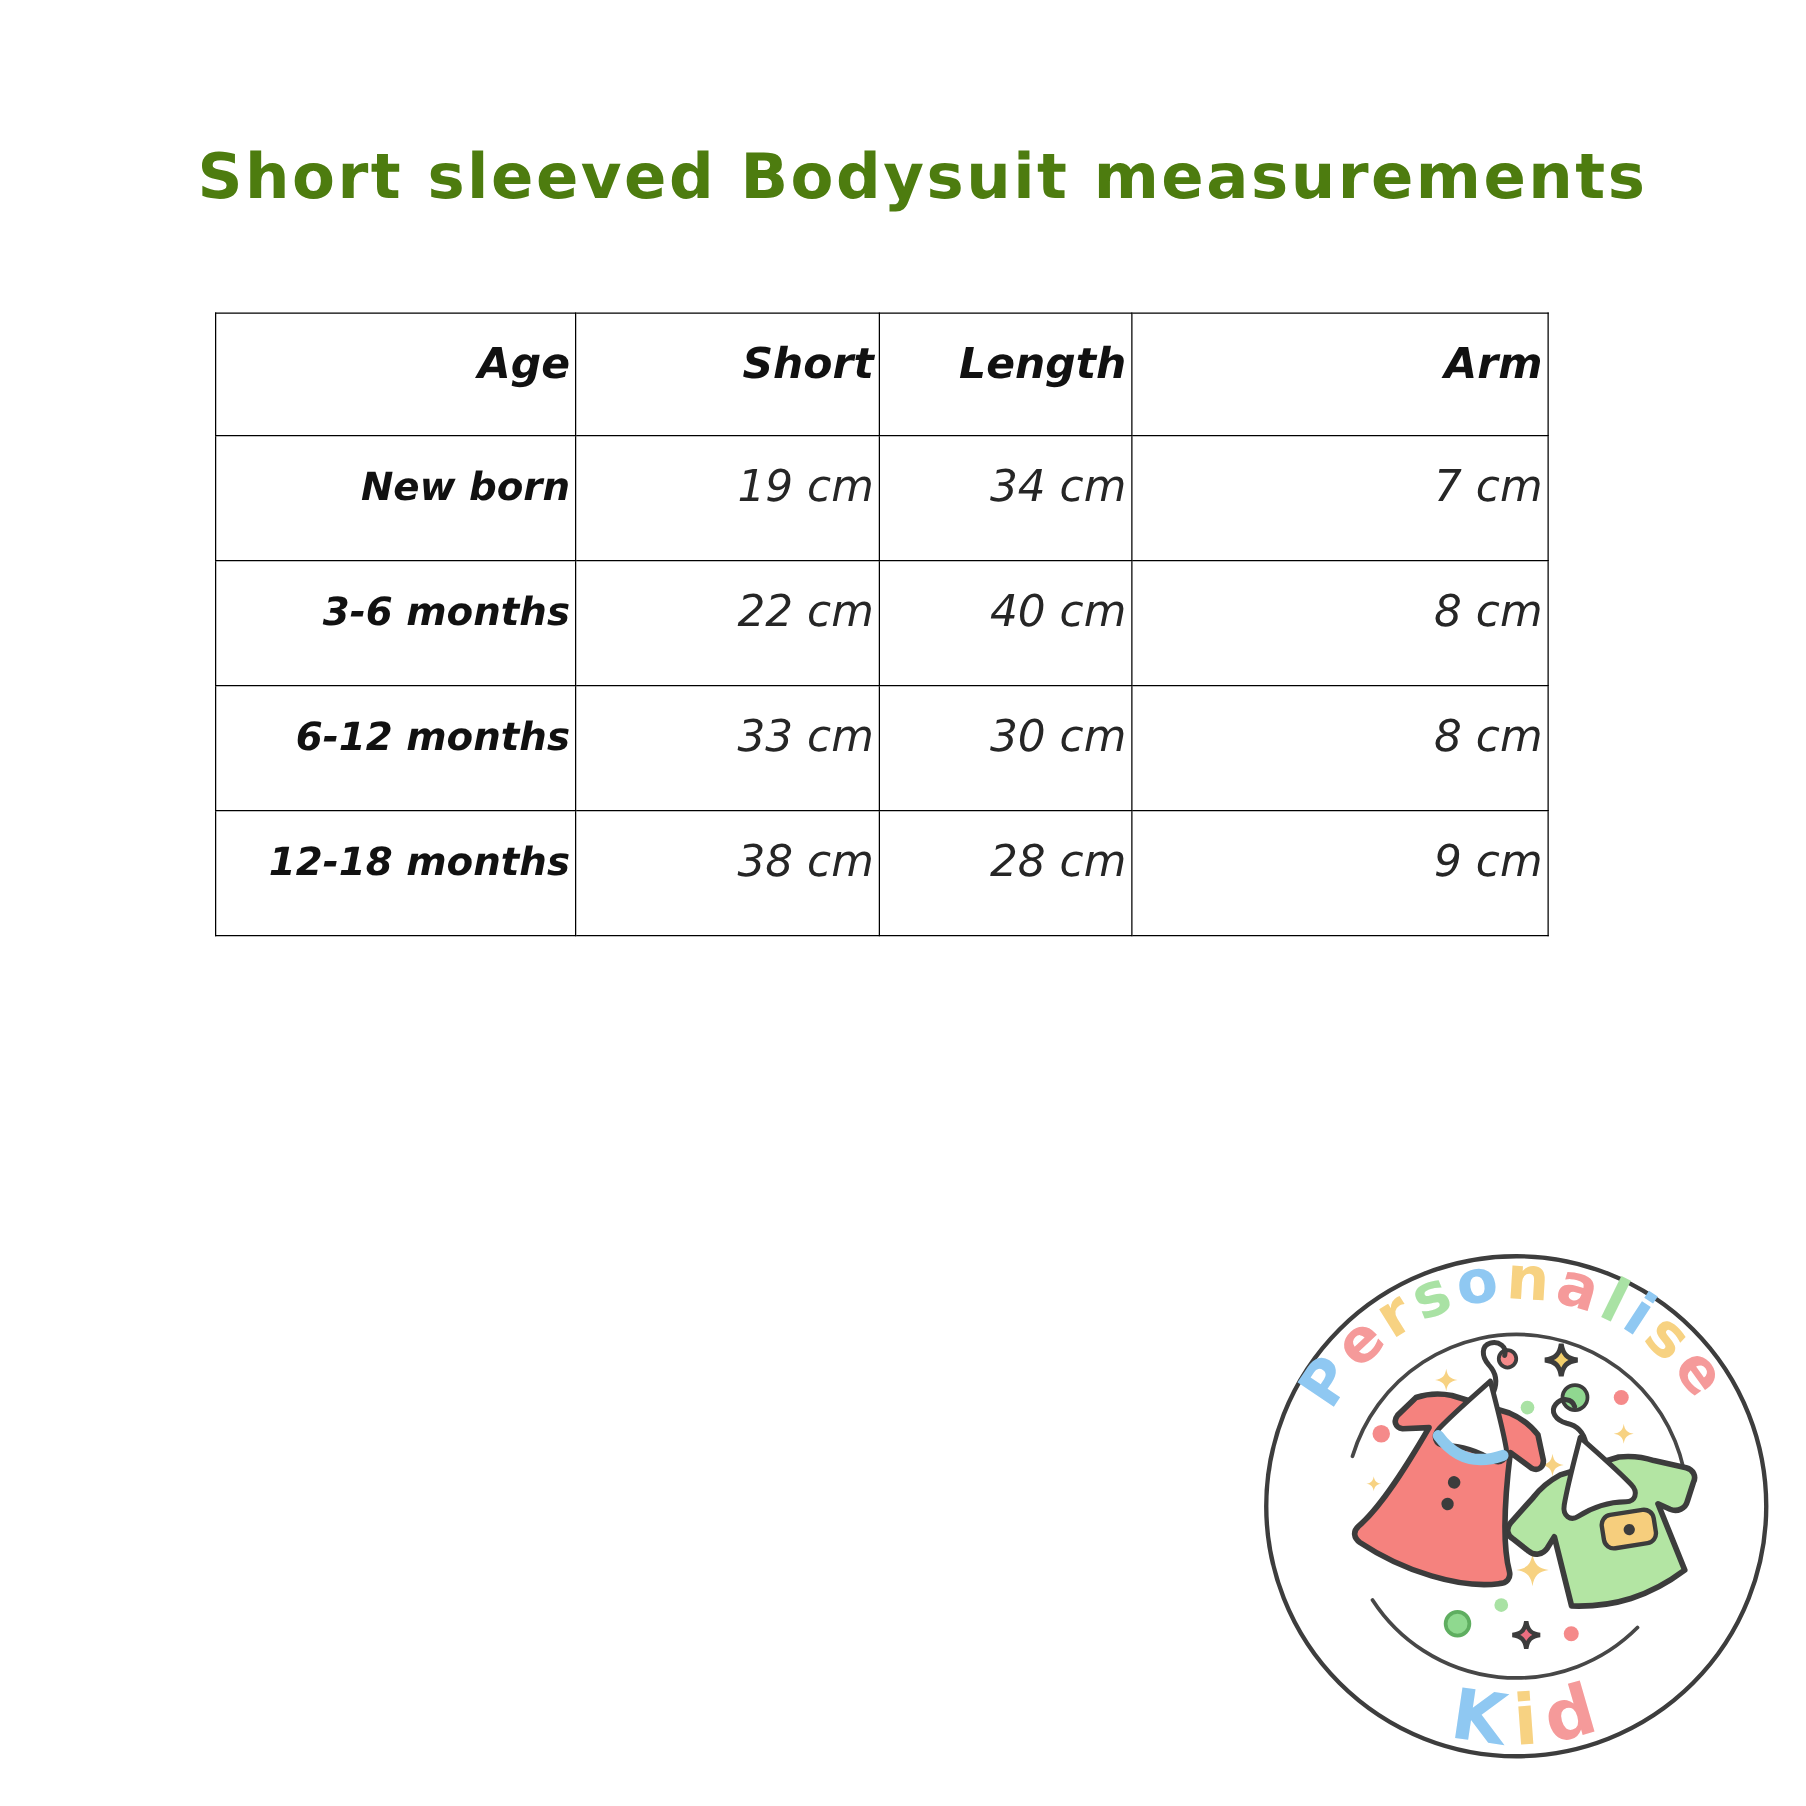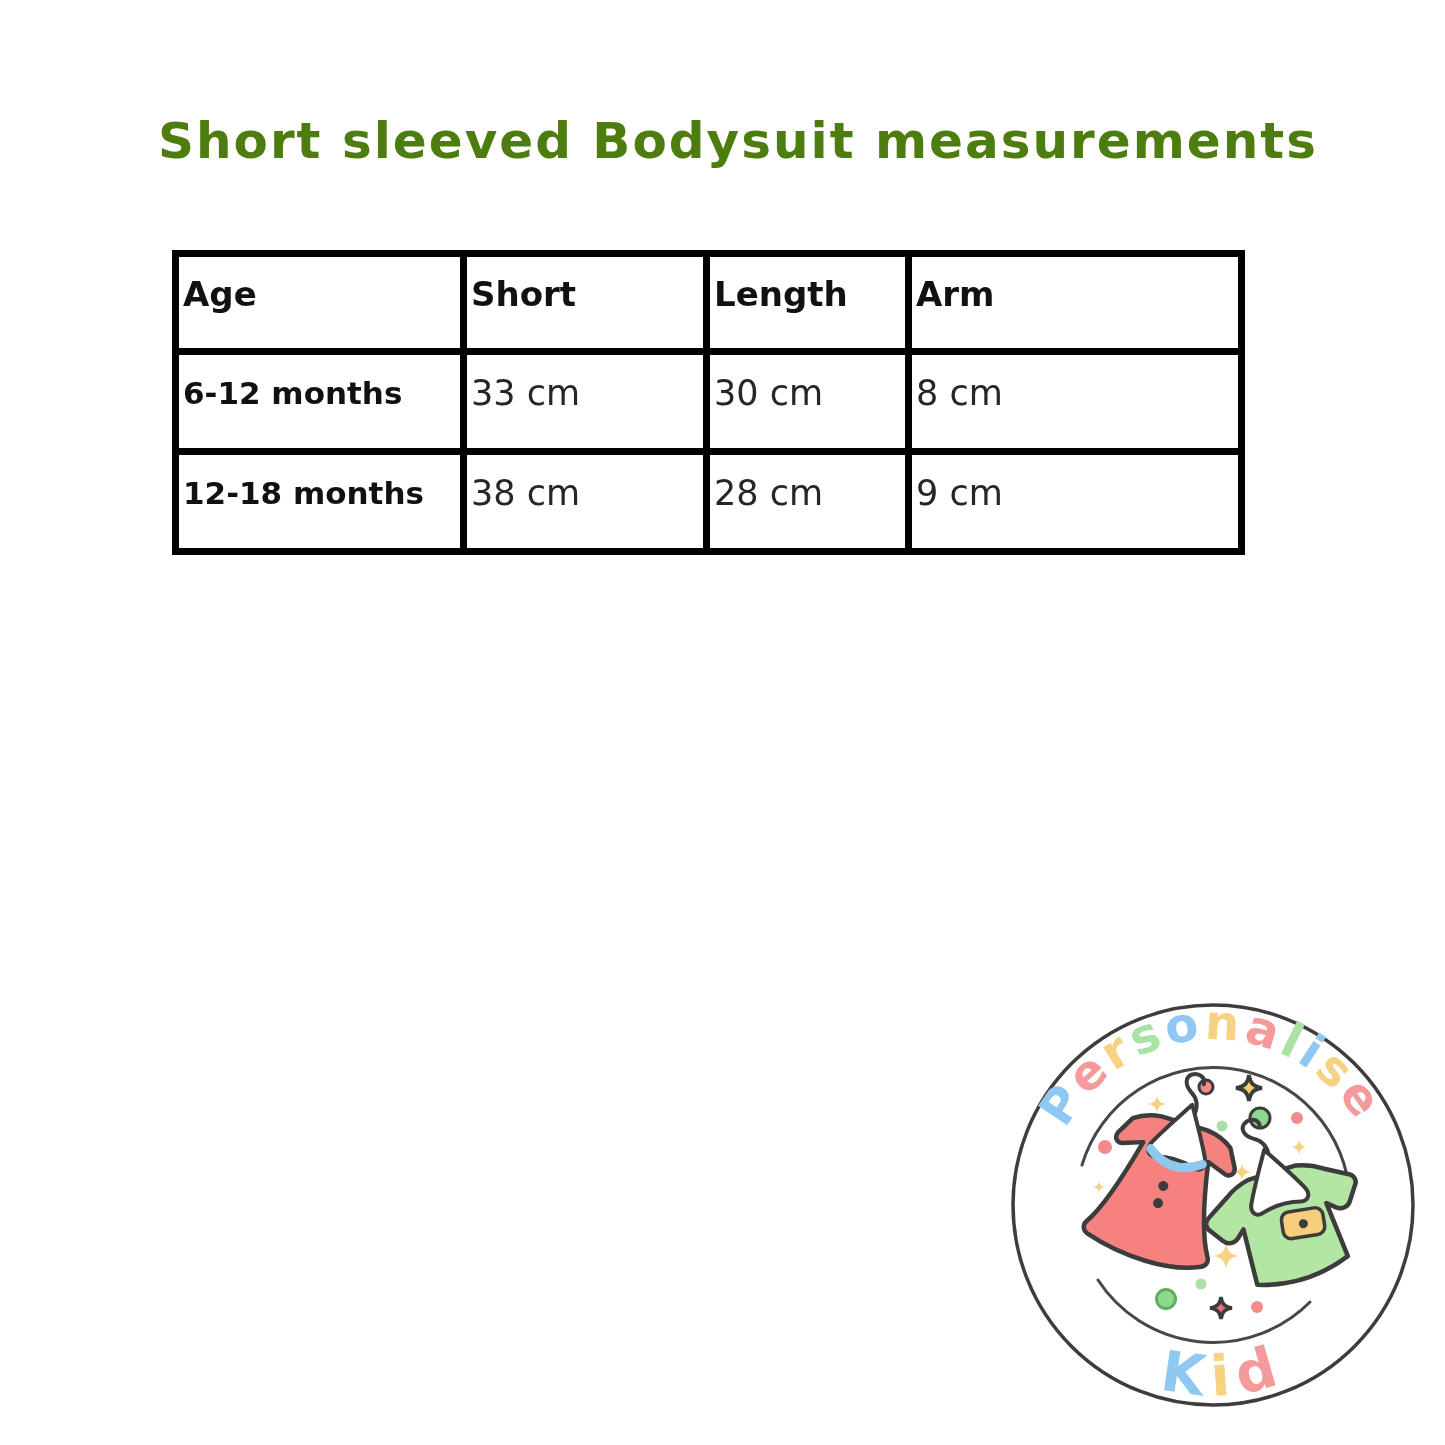--- a/index.html
+++ b/index.html
@@ -28,24 +28,25 @@
   table.size-table {
     position: absolute;
     left: 172px;
     top: 250px;
     width: 1066px;
     border-collapse: collapse;
     table-layout: fixed;
     background: #ffffff;
   }
   .size-table th, .size-table td {
-    border: 7px solid #000000;
-    text-align: left;
+    border: 1px solid #000000;
+    text-align: right;
     vertical-align: middle;
     padding: 0 4px 18px 4px;
+    font-style: italic;
   }
   .size-table thead tr { height: 98px; }
   .size-table tbody tr { height: 100px; }
   .size-table thead th {
     font-size: 34px;
     font-weight: 700;
     color: #111111;
   }
   .size-table tbody th {
     font-size: 31px;
@@ -80,20 +81,32 @@
   </colgroup>
   <thead>
     <tr>
       <th>Age</th>
       <th>Short</th>
       <th>Length</th>
       <th>Arm</th>
     </tr>
   </thead>
   <tbody>
+    <tr>
+      <th>New born</th>
+      <td>19 cm</td>
+      <td>34 cm</td>
+      <td>7 cm</td>
+    </tr>
+    <tr>
+      <th>3-6 months</th>
+      <td>22 cm</td>
+      <td>40 cm</td>
+      <td>8 cm</td>
+    </tr>
     <tr>
       <th>6-12 months</th>
       <td>33 cm</td>
       <td>30 cm</td>
       <td>8 cm</td>
     </tr>
     <tr>
       <th>12-18 months</th>
       <td>38 cm</td>
       <td>28 cm</td>

